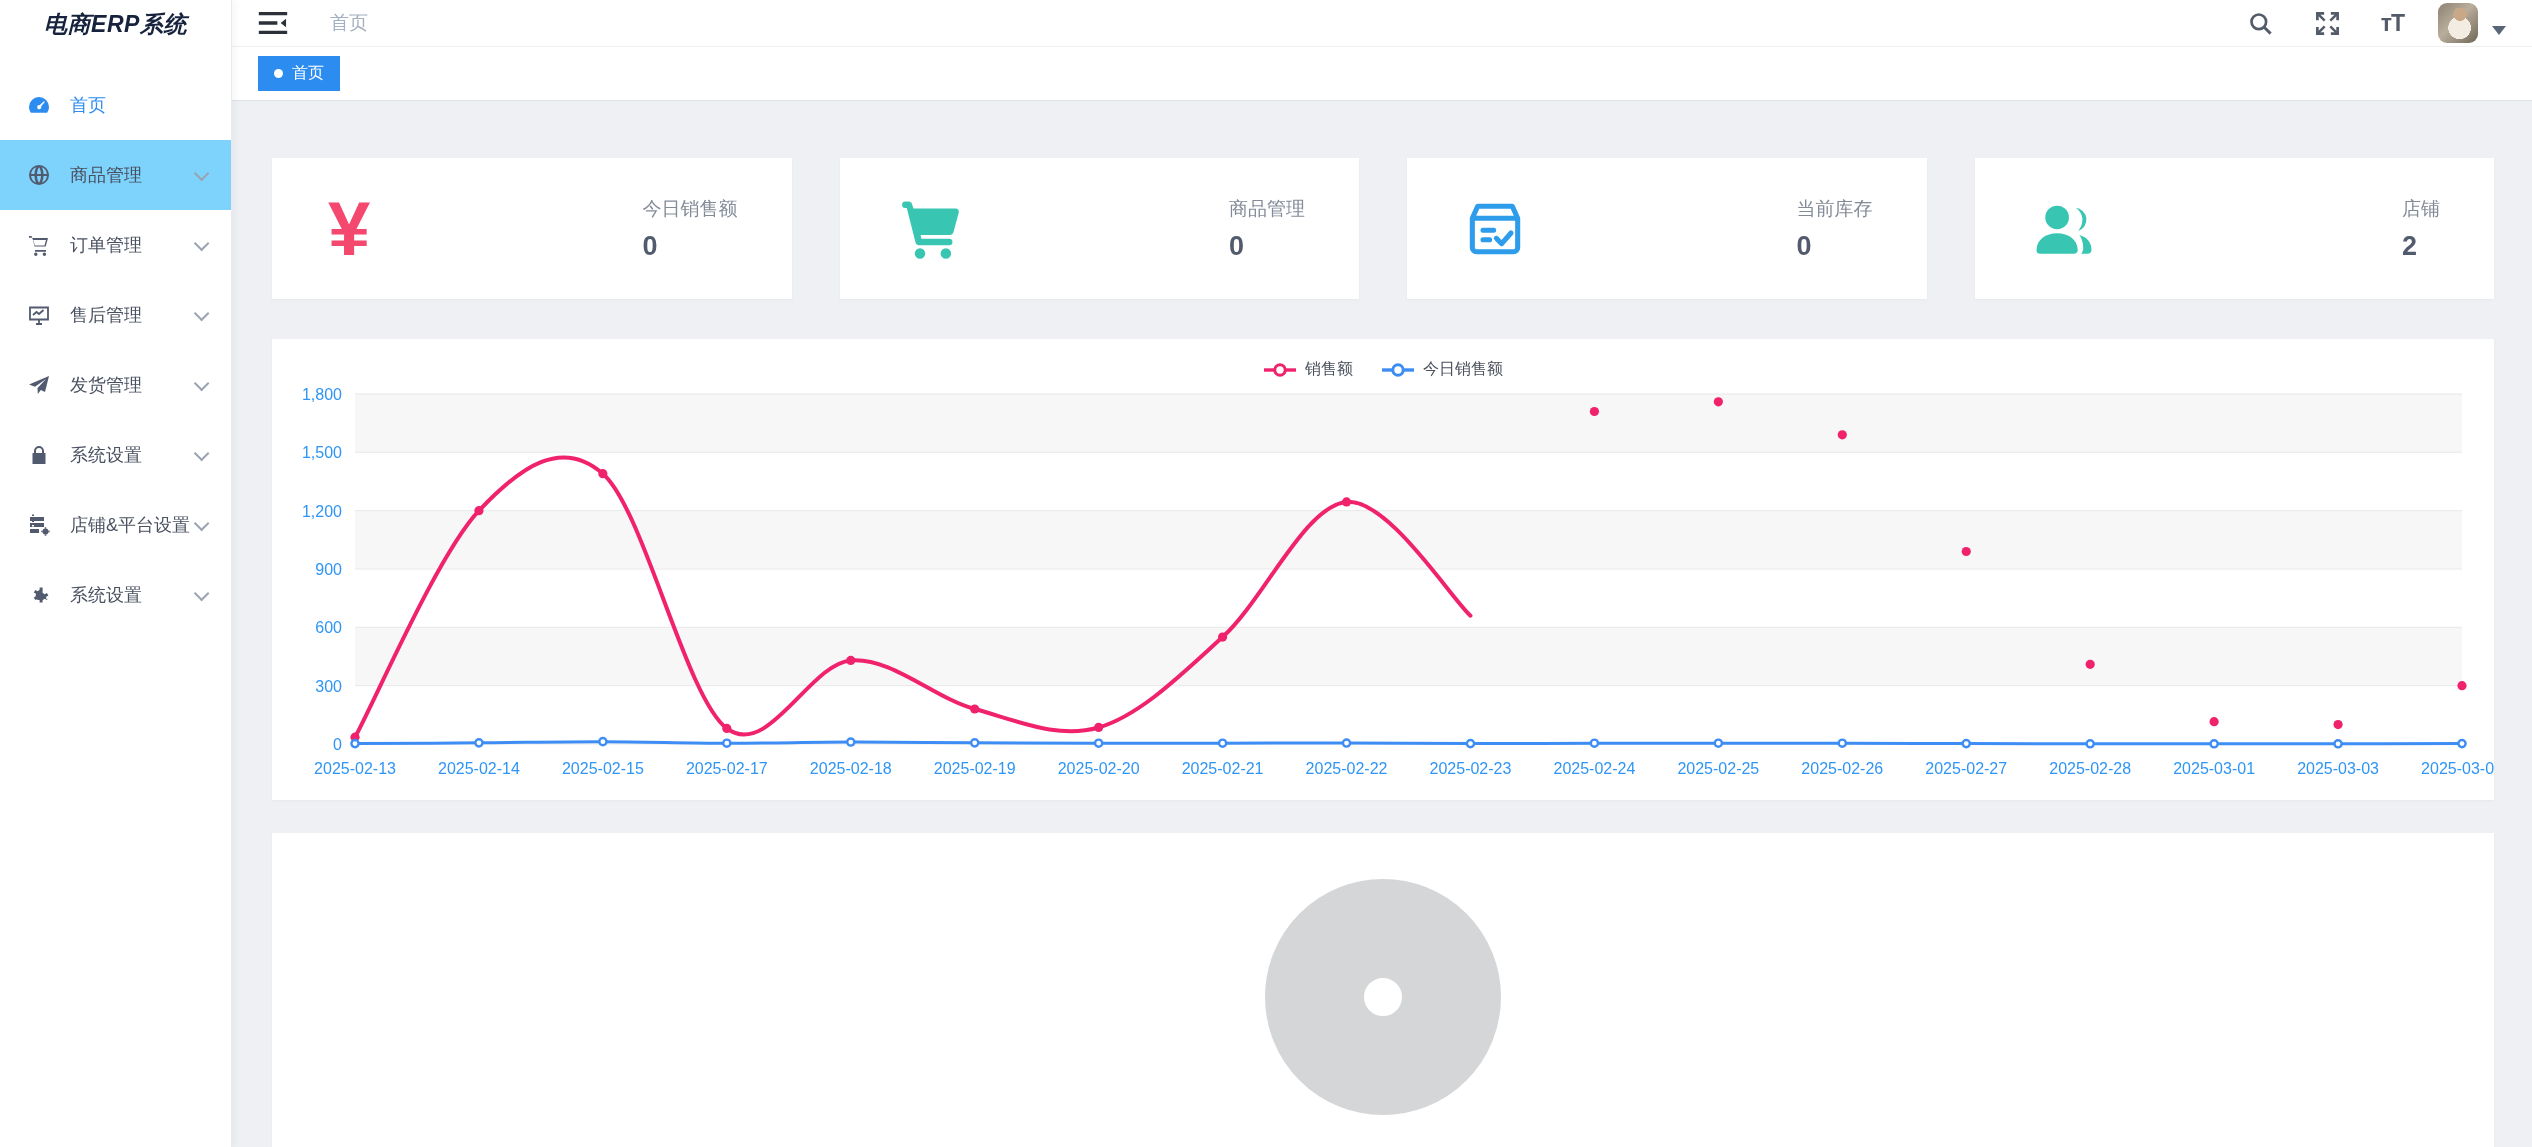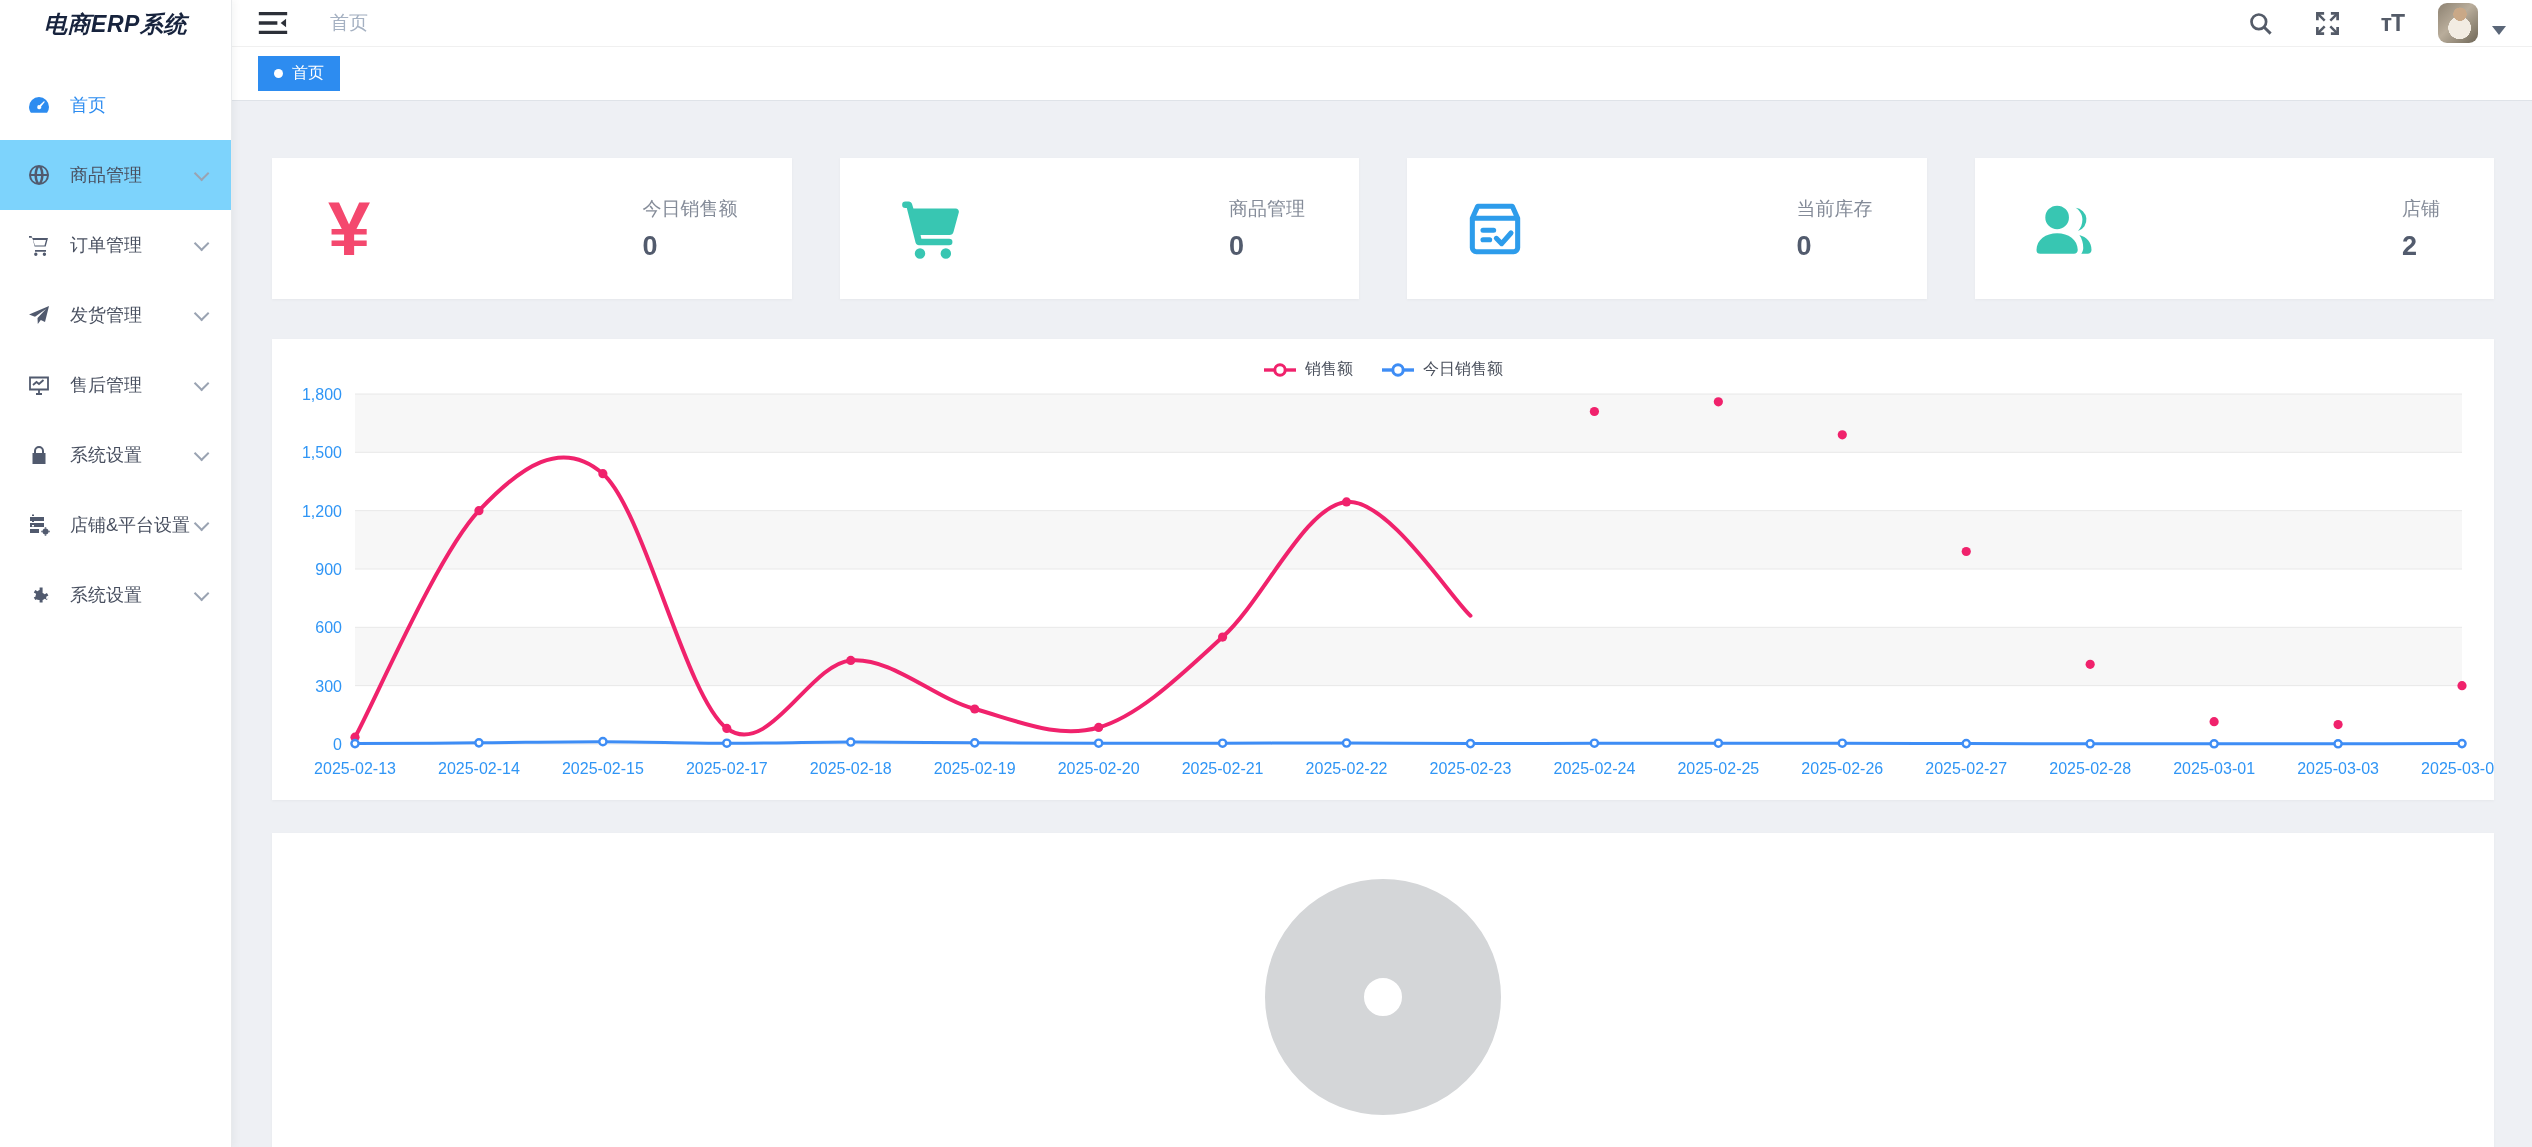--- a/index.html
+++ b/index.html
@@ -95,32 +95,32 @@
       <div class="mi">
         <svg class="ic" viewBox="0 0 24 24">
           <path fill="currentColor" d="M2 3h2.5l.9 2H21l-2.3 8.5H7.6L6 7 5 4.8H2V3zm5.9 9.5h9.6L19 7H6.3l1.6 5.5zM8 17h11v1.8H8V17zm.8 2.6a1.7 1.7 0 1 1 0 3.4 1.7 1.7 0 0 1 0-3.4zm8.6 0a1.7 1.7 0 1 1 0 3.4 1.7 1.7 0 0 1 0-3.4z"></path>
         </svg>
         <span class="lbl">订单管理</span>
         <span class="chev"></span>
       </div>
 
       <div class="mi">
         <svg class="ic" viewBox="0 0 24 24">
-          <path fill="currentColor" d="M22 3 2 11.5l6 2.2L19 6l-8.5 9.1.3 5.9 3-4 4.2 2z"></path>
-        </svg>
-        <span class="lbl">发货管理</span>
-        <span class="chev"></span>
-      </div>
-
-      <div class="mi">
-        <svg class="ic" viewBox="0 0 24 24">
           <path fill="none" stroke="currentColor" stroke-width="1.8" d="M3 4.5h18v12H3zM9 21h6m-3-4.5V21"></path>
           <path fill="none" stroke="currentColor" stroke-width="1.8" d="m6 12 3.5-3 2.5 2 4.5-4"></path>
         </svg>
         <span class="lbl">售后管理</span>
+        <span class="chev"></span>
+      </div>
+
+      <div class="mi">
+        <svg class="ic" viewBox="0 0 24 24">
+          <path fill="currentColor" d="M22 3 2 11.5l6 2.2L19 6l-8.5 9.1.3 5.9 3-4 4.2 2z"></path>
+        </svg>
+        <span class="lbl">发货管理</span>
         <span class="chev"></span>
       </div>
 
       <div class="mi">
         <svg class="ic" viewBox="0 0 24 24">
           <path fill="currentColor" d="M12 3a5 5 0 0 0-5 5v2H5.5v11h13V10H17V8a5 5 0 0 0-5-5zm3 7H9V8a3 3 0 1 1 6 0v2z"></path>
         </svg>
         <span class="lbl">系统设置</span>
         <span class="chev"></span>
       </div>

